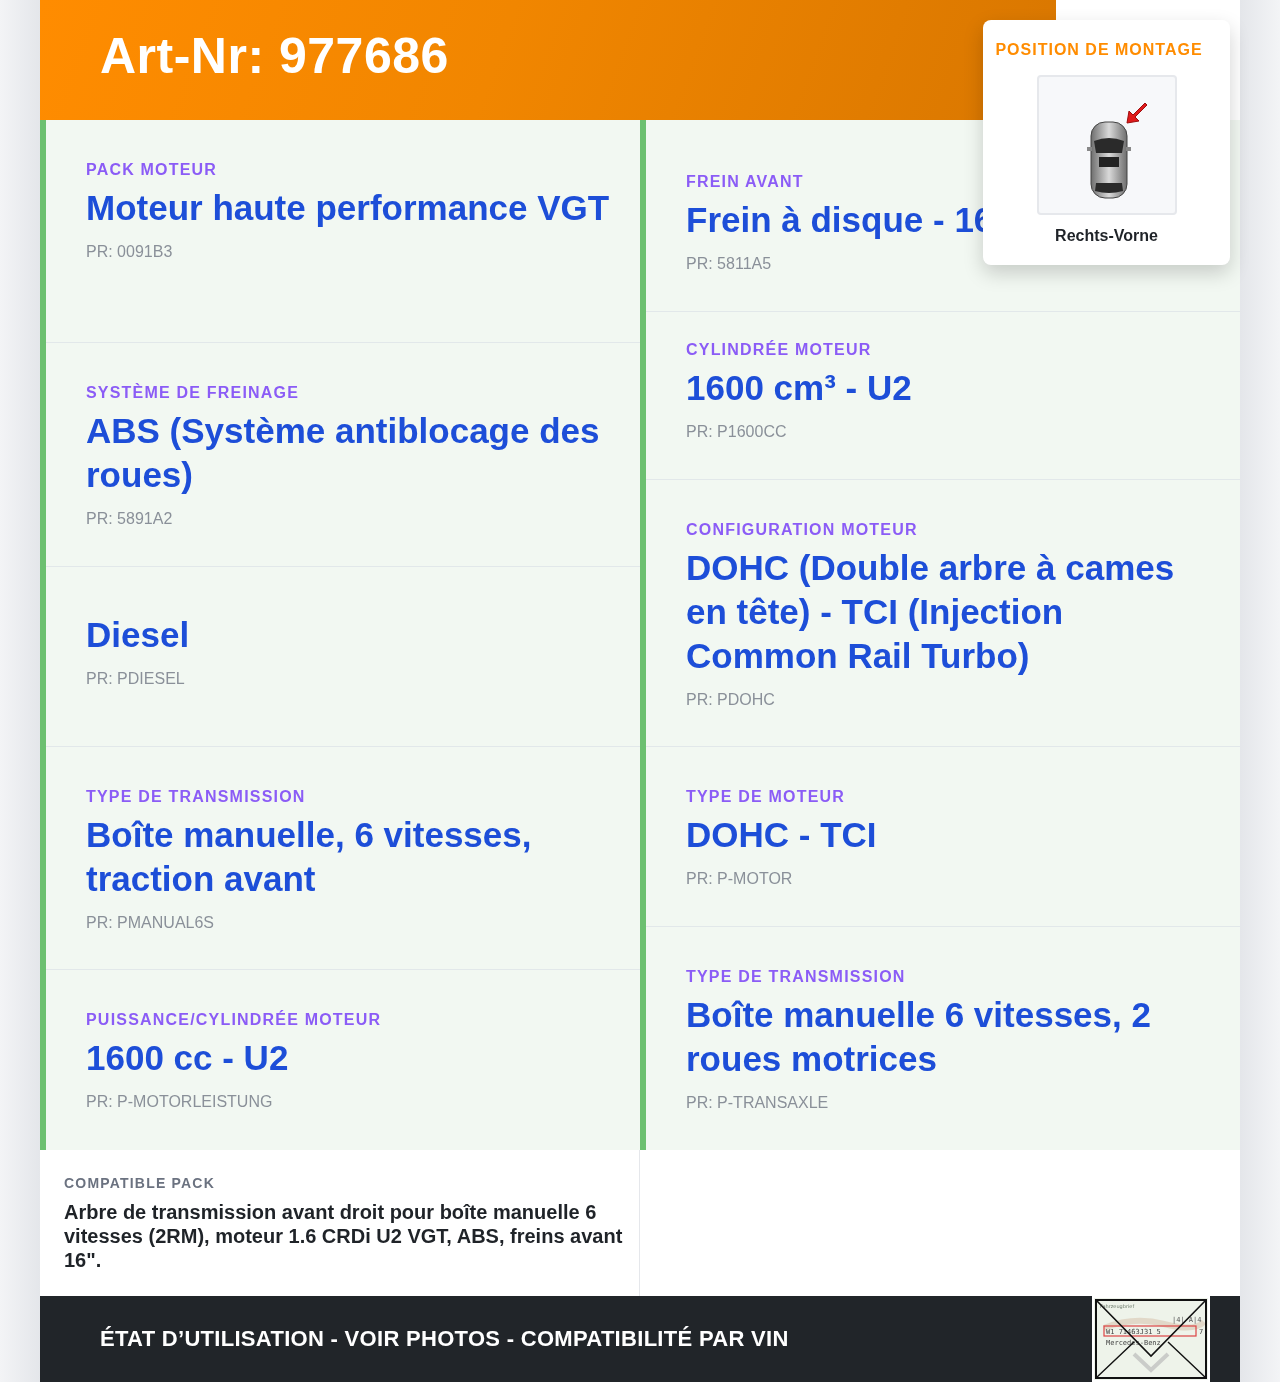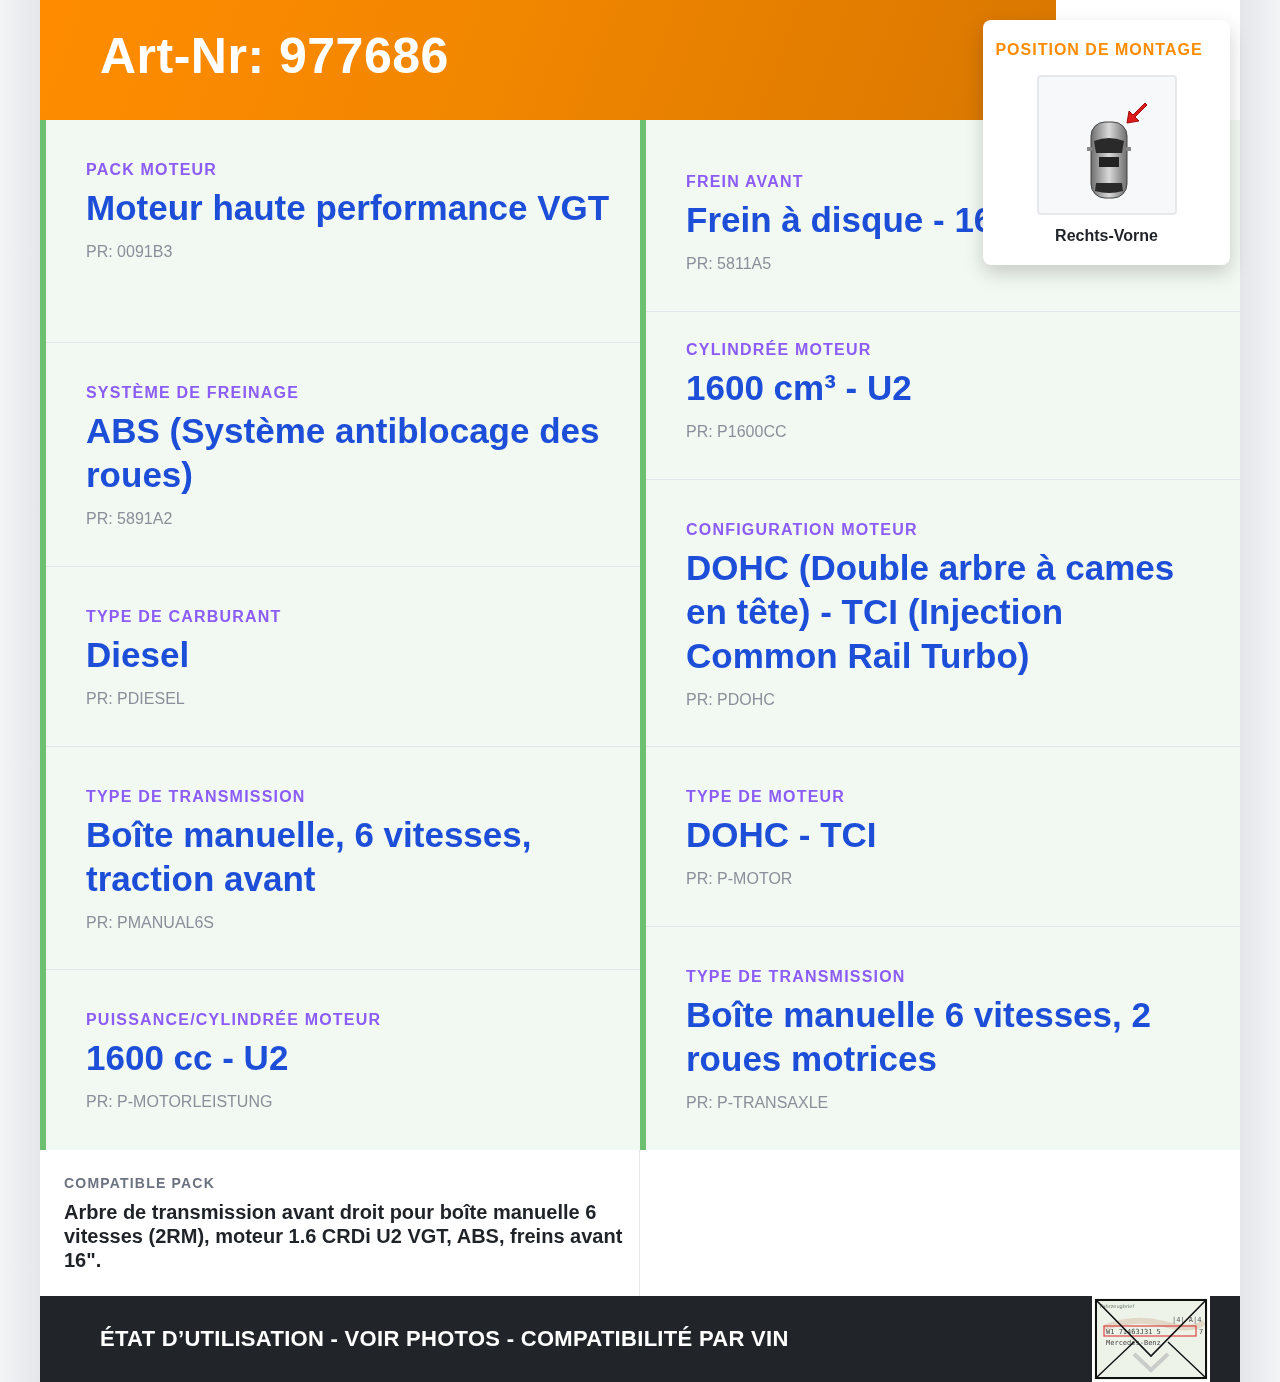--- a/index.html
+++ b/index.html
@@ -106,21 +106,20 @@
       </div>
       <div class="cell" style="top:223px;height:224px;">
         <div class="cell-inner" style="top:40px;">
           <div class="label">SYSTÈME DE FREINAGE</div>
           <div class="value">ABS (Système antiblocage des roues)</div>
           <div class="pr">PR: 5891A2</div>
         </div>
       </div>
       <div class="cell" style="top:447px;height:180px;">
         <div class="cell-inner" style="top:40px;">
-          <div class="label">TYPE DE CARBURANT</div>
           <div class="value">Diesel</div>
           <div class="pr">PR: PDIESEL</div>
         </div>
       </div>
       <div class="cell" style="top:627px;height:223px;">
         <div class="cell-inner" style="top:40px;">
           <div class="label">TYPE DE TRANSMISSION</div>
           <div class="value">Boîte manuelle, 6 vitesses, traction avant</div>
           <div class="pr">PR: PMANUAL6S</div>
         </div>

